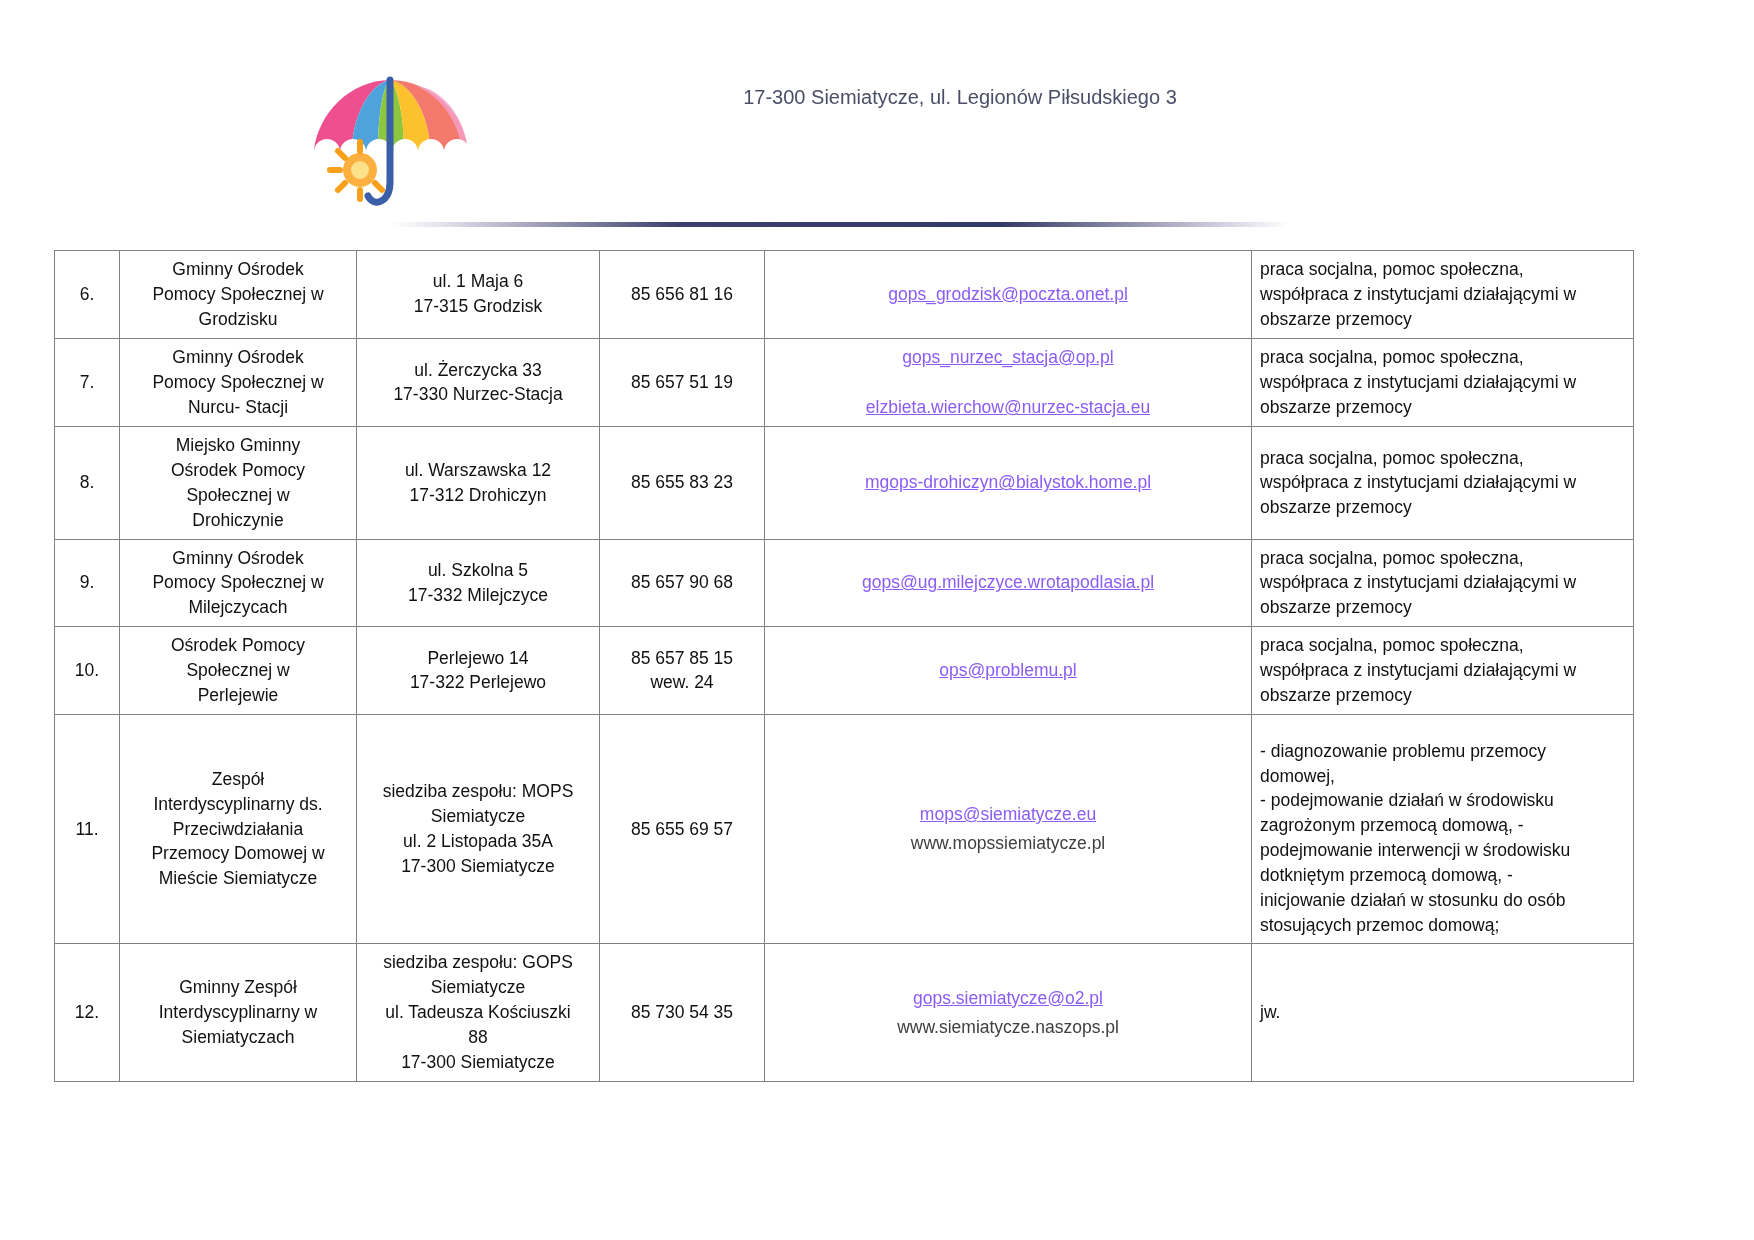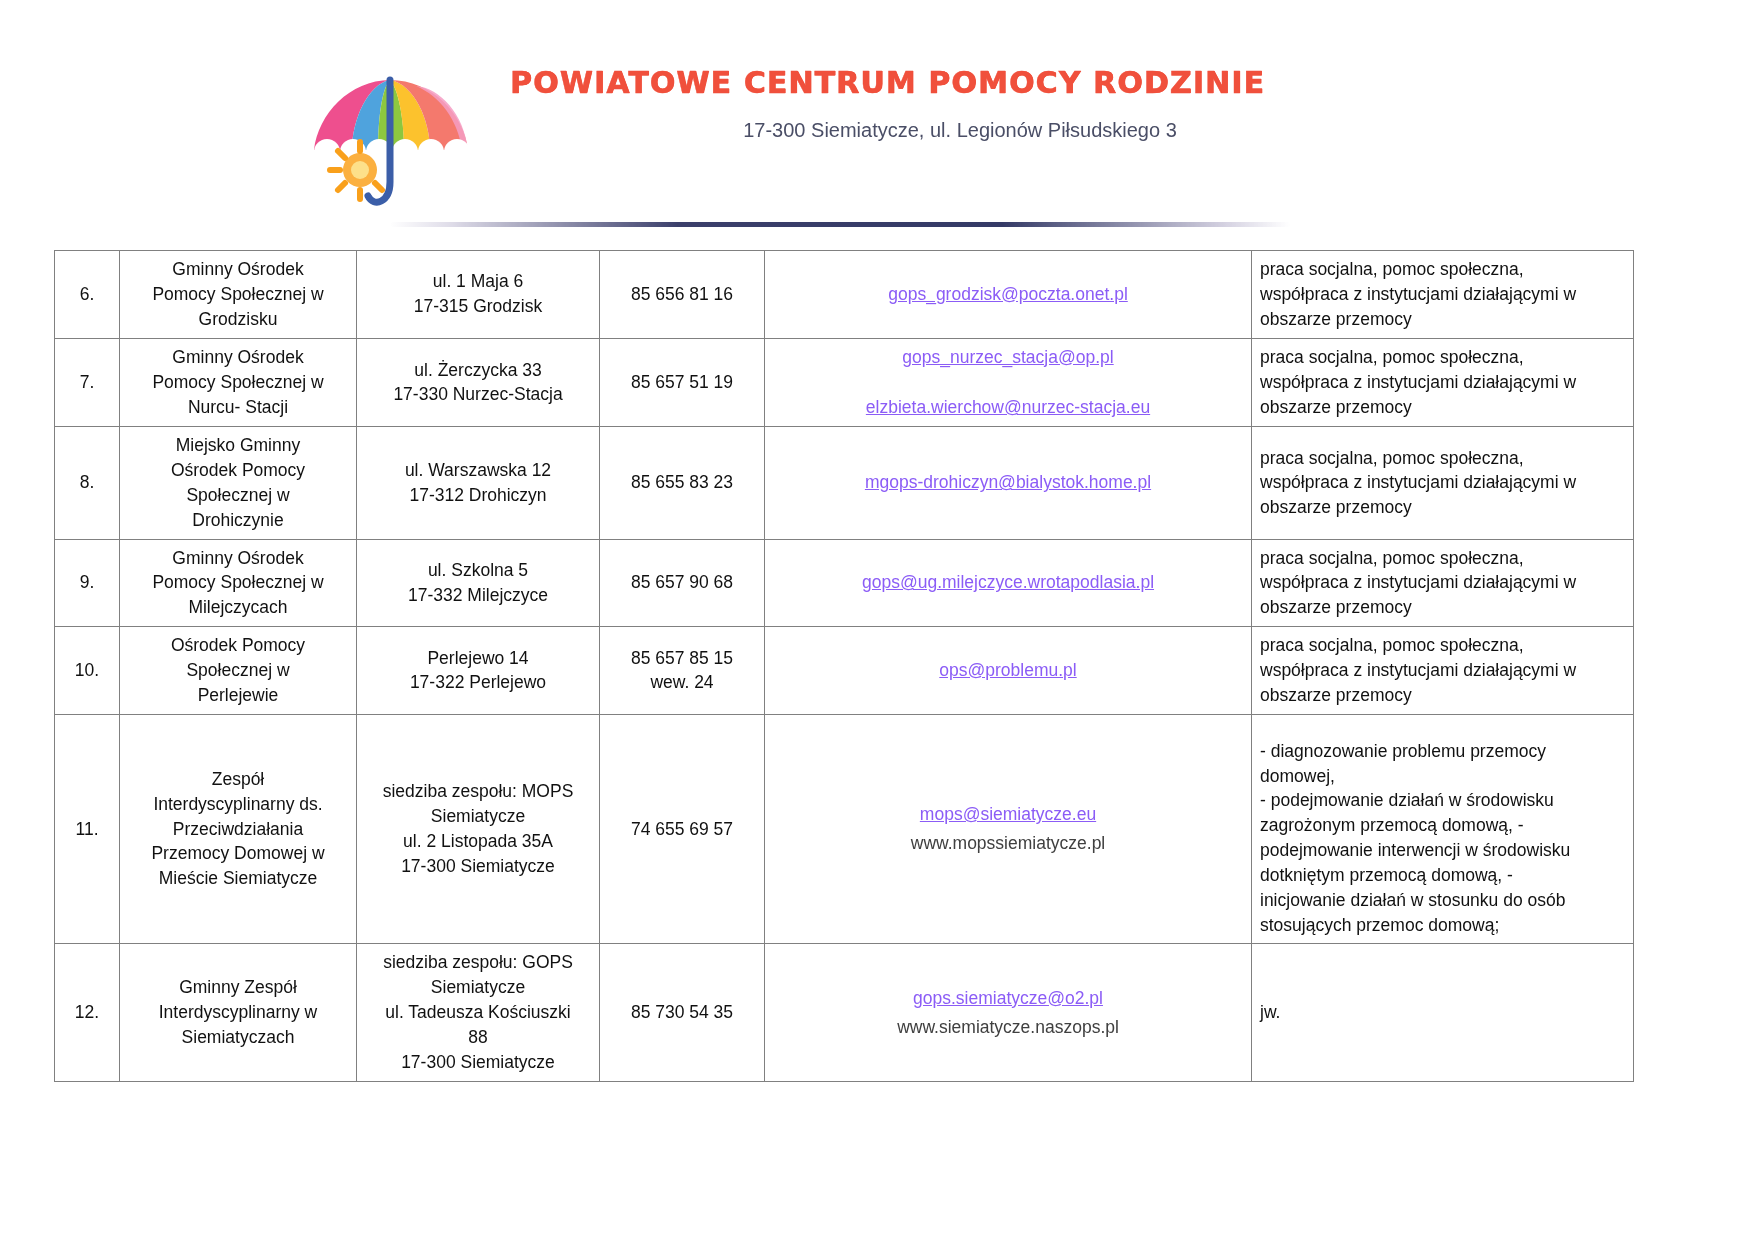--- a/index.html
+++ b/index.html
@@ -164,21 +164,20 @@
             <line x1="30" y1="108" x2="40" y2="108"></line>
             <line x1="38" y1="128" x2="45" y2="121"></line>
             <line x1="60" y1="137" x2="60" y2="128"></line>
             <line x1="82" y1="128" x2="75" y2="121"></line>
           </g>
         </g>
       </svg>
     </div>
 
     <div class="org-block">
-      <div class="org-title">POWIATOWE CENTRUM POMOCY RODZINIE</div>
       <div class="org-address">17-300 Siemiatycze, ul. Legionów Piłsudskiego 3</div>
     </div>
   </div>
   <div class="rule"></div>
 </div>
 
 <div class="table-wrap">
   <table class="contacts">
     <tbody>
         <tr>
@@ -309,21 +308,21 @@
             <span class="name-line">Przemocy Domowej w</span>
             <span class="name-line">Mieście Siemiatycze</span>
           </td>
           <td class="c-addr">
             <span class="addr-line">siedziba zespołu: MOPS</span>
             <span class="addr-line">Siemiatycze</span>
             <span class="addr-line">ul. 2 Listopada 35A</span>
             <span class="addr-line">17-300 Siemiatycze</span>
           </td>
           <td class="c-phone">
-            <span class="phone-line">74 655 69 57</span>
+            <span class="phone-line">85 655 69 57</span>
           </td>
           <td class="c-mail">
             <a class="mail-link" href="mailto:mops@siemiatycze.eu">mops@siemiatycze.eu</a>
             <span class="plain-www">www.mopssiemiatycze.pl</span>
           </td>
           <td class="c-desc top">
             <span class="desc-line">- diagnozowanie problemu przemocy</span>
             <span class="desc-line">domowej,</span>
             <span class="desc-line">- podejmowanie działań w środowisku</span>
             <span class="desc-line">zagrożonym przemocą domową, -</span>

